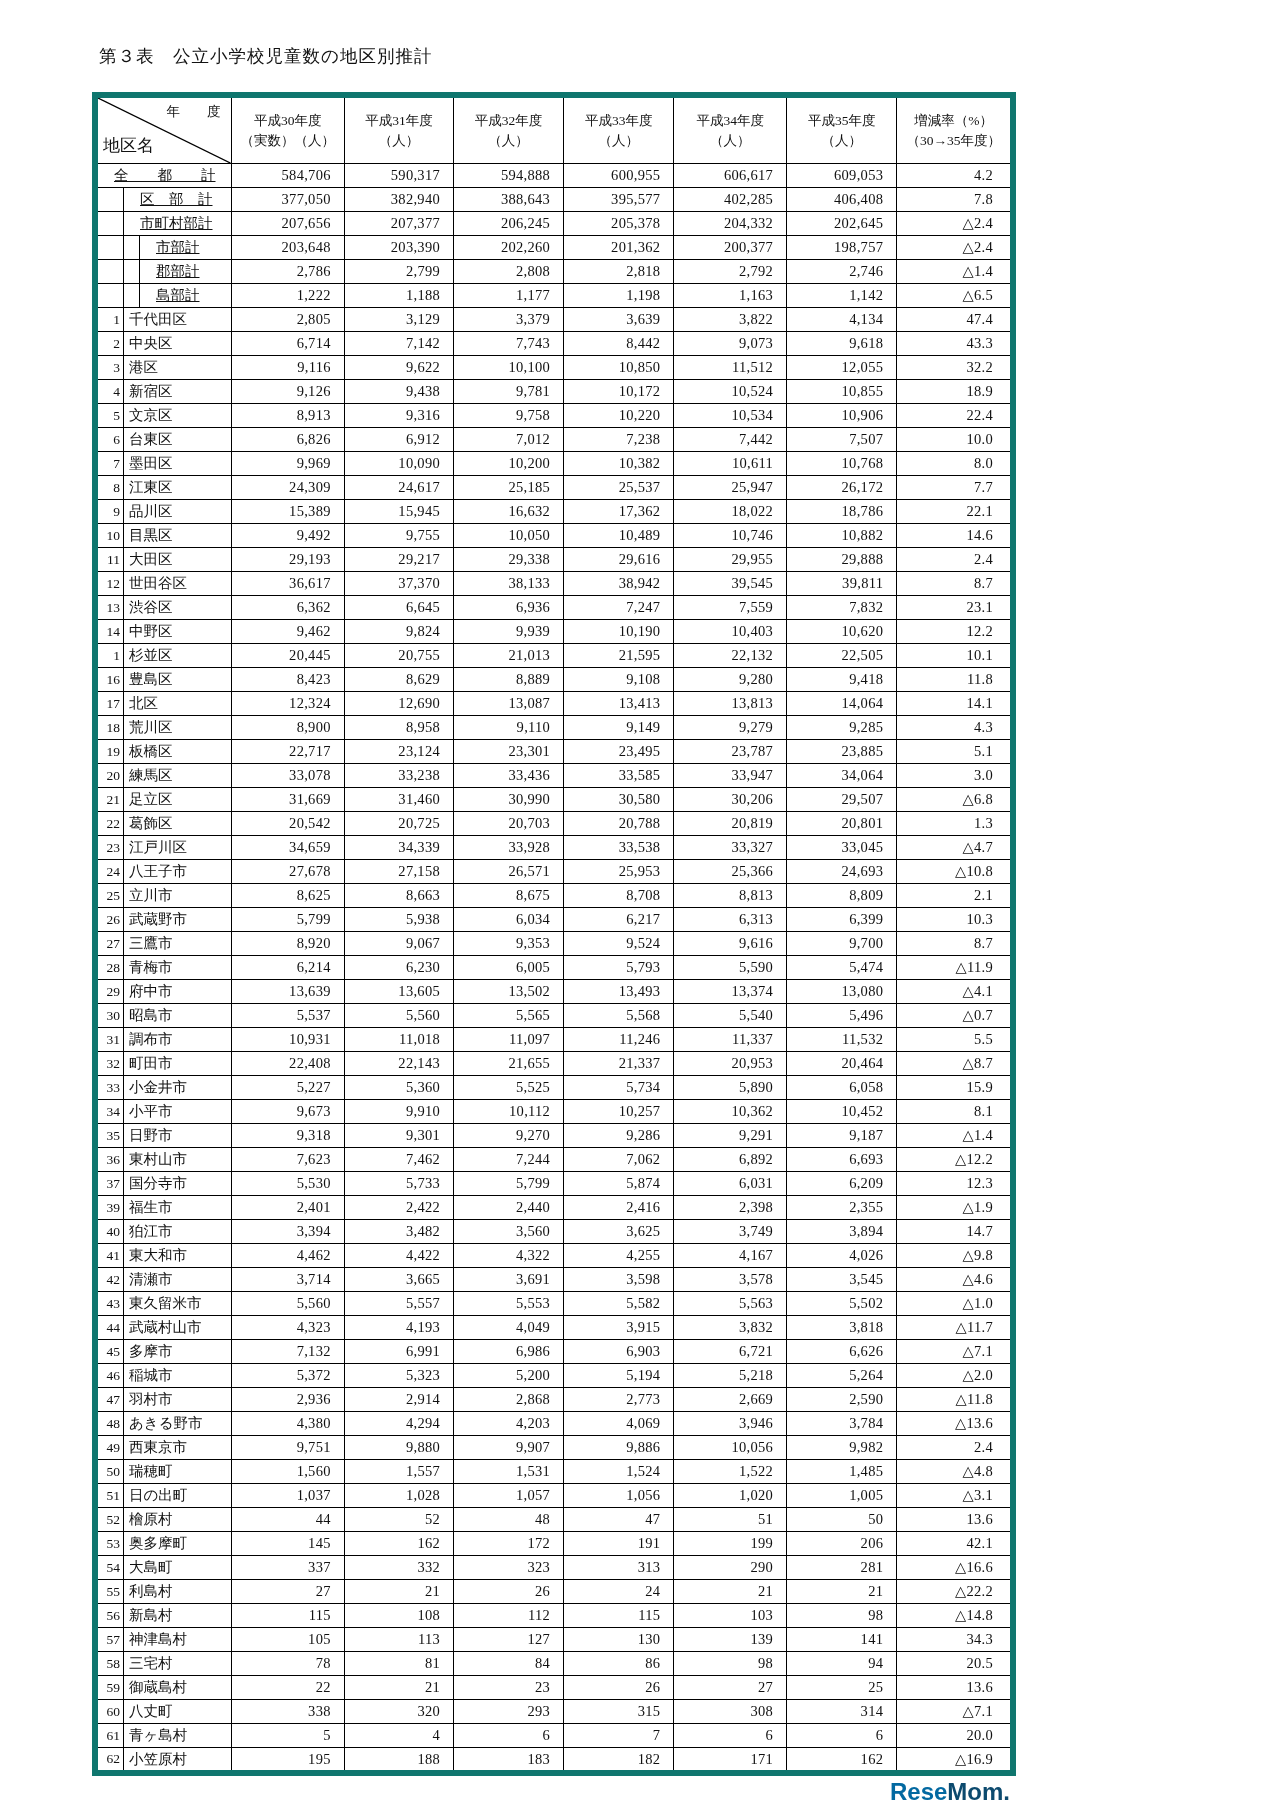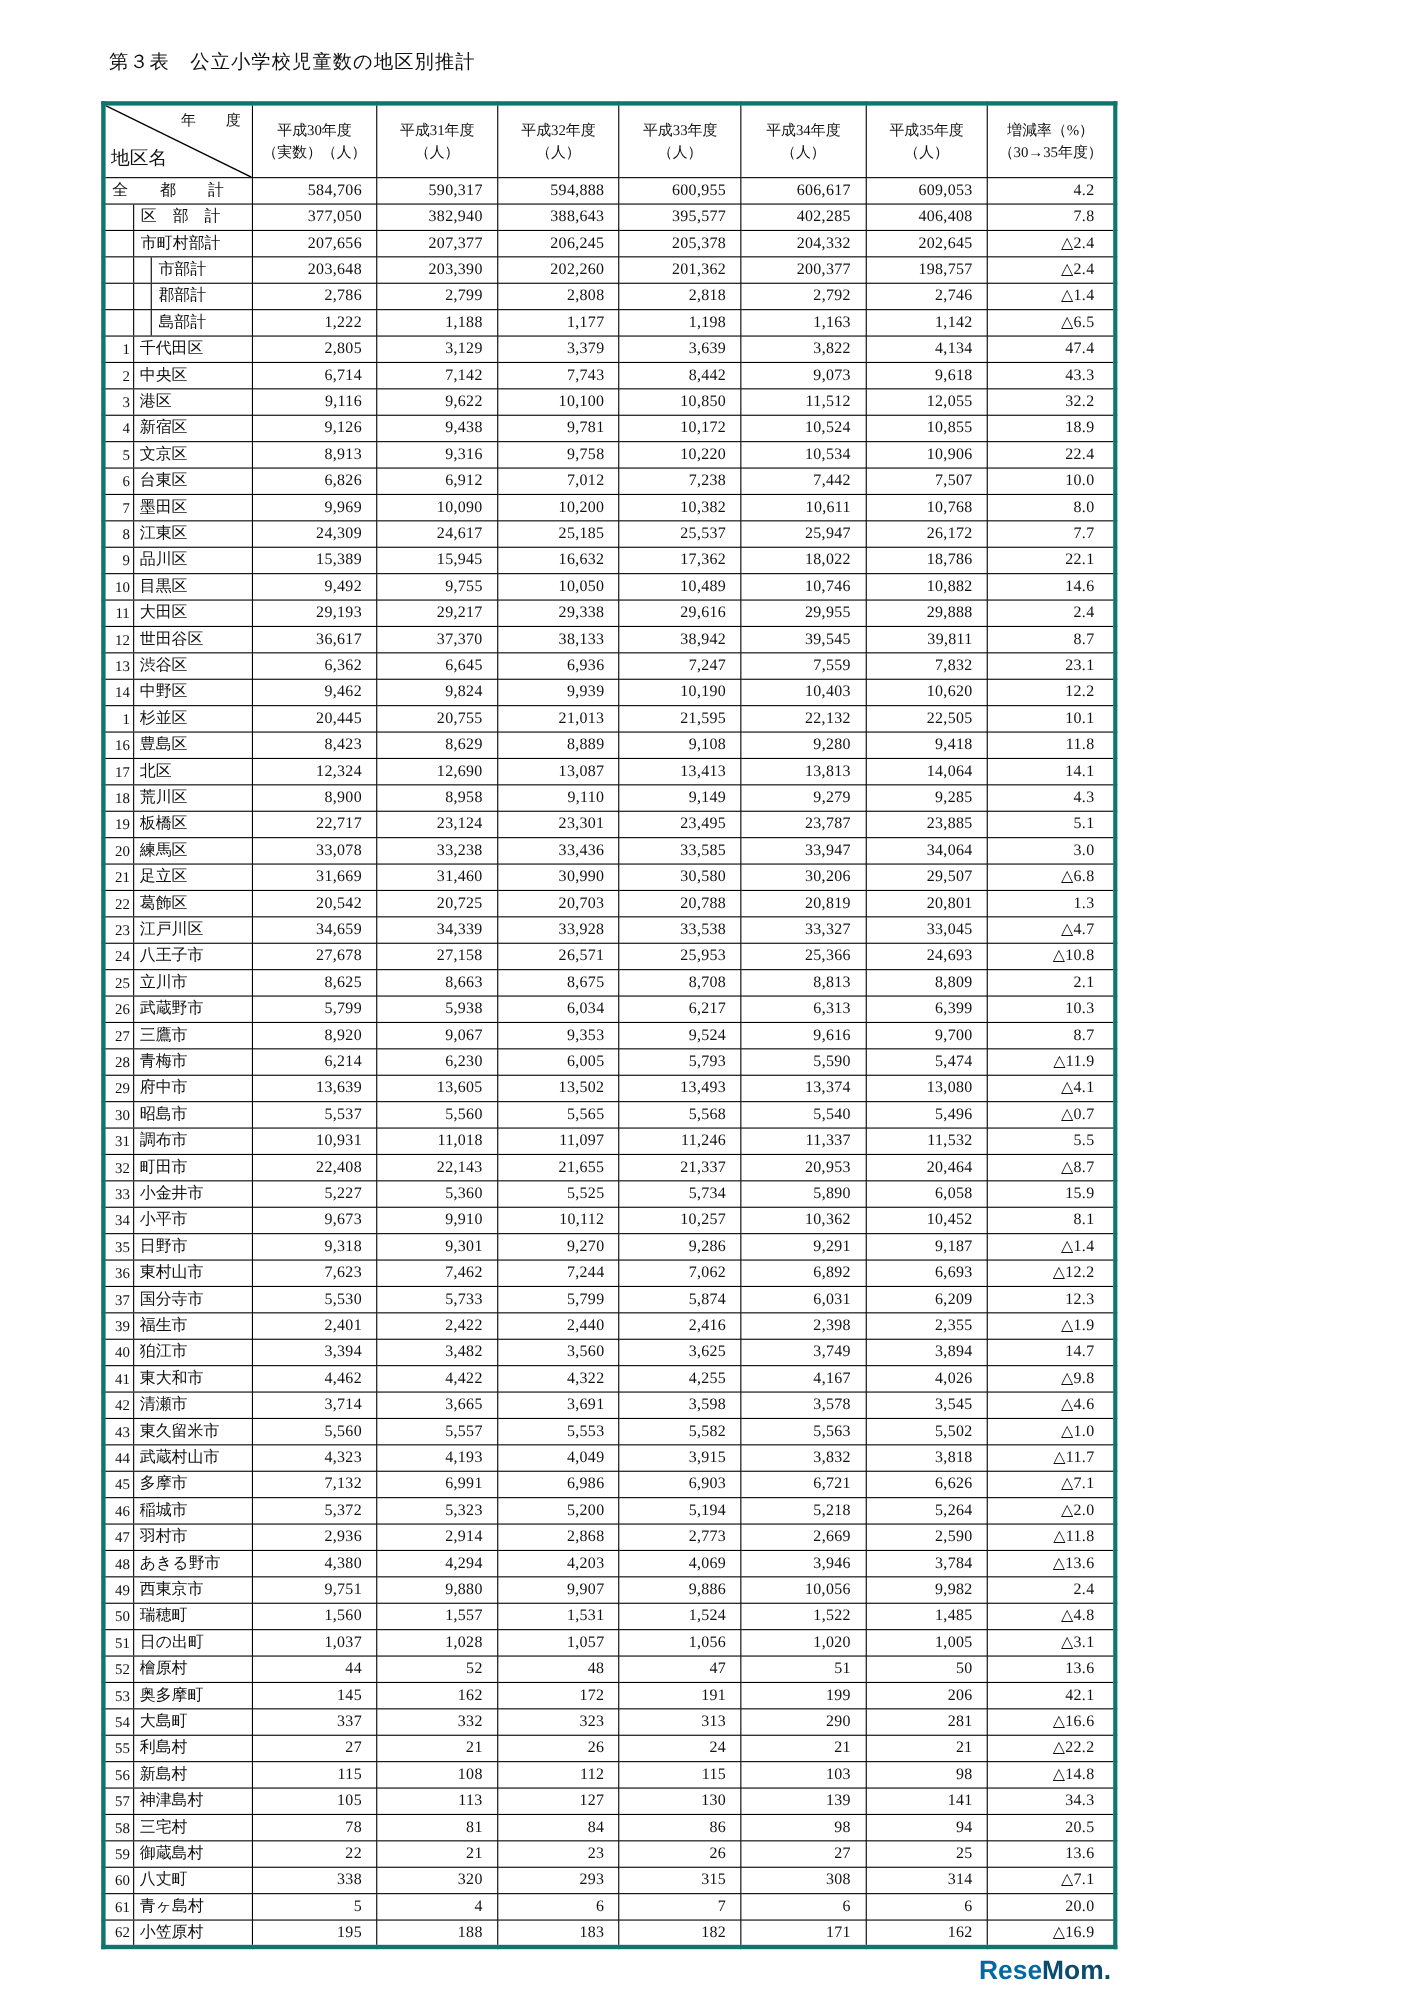--- a/index.html
+++ b/index.html
@@ -1,34 +1,34 @@
 <!DOCTYPE html>
 <html><head>
 <meta charset="utf-8">
 <style>
   * { margin:0; padding:0; box-sizing:border-box; }
   html,body { width:1280px; background:#ffffff; }
   body { height:1810px; font-family:"Liberation Serif","DejaVu Serif",serif; color:#111; }
   .page { position:relative; width:1016px; height:1810px; background:#ffffff; overflow:hidden; }
   .title { position:absolute; left:99px; top:44px; font-size:17.5px; font-weight:400; letter-spacing:1px; white-space:pre; }
-  table.data-table { position:absolute; left:92px; top:92px; border-collapse:collapse; table-layout:fixed; border:4px solid #0f766e; background:#fff; }
+  table.data-table { position:absolute; left:92px; top:92px; border-collapse:collapse; table-layout:fixed; border:6px solid #0f766e; background:#fff; }
   th, td { border:1px solid #000; font-weight:normal; }
   thead th { height:49px; font-size:13.5px; text-align:center; vertical-align:middle; line-height:1.45; padding:13px 2px; }
   thead th div { white-space:nowrap; }
   tbody td { height:24px; font-size:14.5px; vertical-align:middle; padding:0; line-height:1; }
   td.num { text-align:right; padding-right:13px; letter-spacing:0.3px; }
   td.rate { padding-right:17px; }
   td.name-cell { padding:0; }
   .nc-inner { display:flex; height:100%; min-height:22px; align-items:stretch; }
   .row-no { width:26px; border-right:1px solid #000; display:flex; align-items:center; justify-content:flex-end; padding-right:3px; font-size:13.5px; }
   .row-name { display:flex; align-items:center; padding-left:5px; white-space:nowrap; }
   .indent { border-right:1px solid #000; }
   .ind0 { width:26px; }
   .ind1 { width:16px; }
-  .sum-label { flex:1; display:flex; align-items:center; padding-left:6px; white-space:pre; }
+  .sum-label { flex:1; display:flex; align-items:center; padding-left:16px; white-space:pre;text-decoration:underline; }
   .corner-cell { position:relative; padding:0; }
   .corner-cell svg { position:absolute; left:0; top:0; width:100%; height:100%; }
   .corner-top { position:absolute; top:4px; right:10px; font-size:13.5px; white-space:pre; }
   .corner-bottom { position:absolute; bottom:4px; left:5px; font-size:17px; white-space:pre; }
   .logo { position:absolute; right:6px; bottom:6px; font-family:"Liberation Sans","DejaVu Sans",sans-serif; font-weight:bold; font-size:24px; line-height:1; }
 </style>
 </head>
 <body>
 
 <div class="page">

